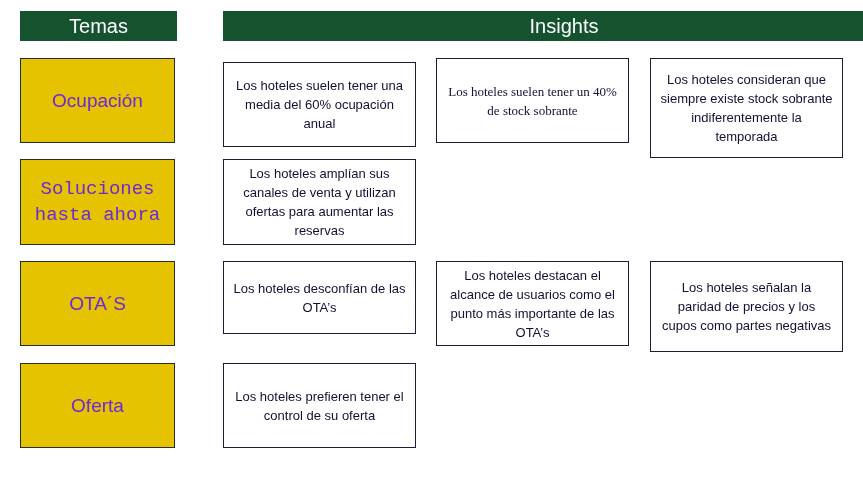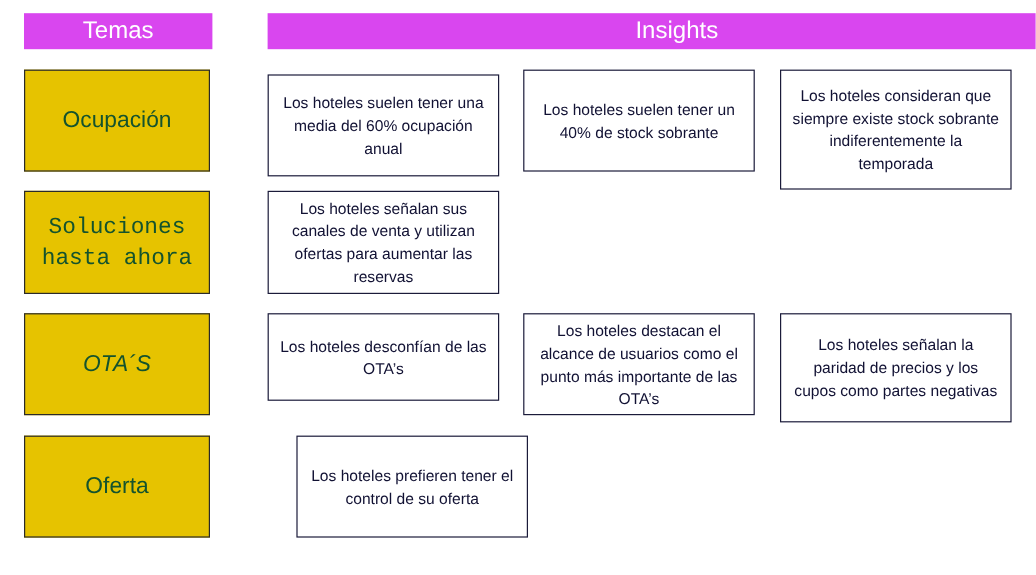--- a/index.html
+++ b/index.html
@@ -1,49 +1,49 @@
 <!DOCTYPE html>
 <html><head>
 <meta charset="utf-8">
 <style>
   html, body { margin:0; padding:0; }
   body {
     width:863px; height:479px; background:#ffffff; position:relative; overflow:hidden;
     font-family: "Liberation Sans", "DejaVu Sans", sans-serif;
   }
   .hdr {
-    position:absolute; top:11px; height:30px; background:#d946ef; color:#ffffff;
+    position:absolute; top:11px; height:30px; background:#14532d; color:#ffffff;
     font-size:20px; display:flex; align-items:center; justify-content:center;
   }
   .tema {
     position:absolute; left:20px; width:155px; background:#e6c300;
-    border:1px solid #2a2a2a; color:#14532d; font-size:19px; line-height:26px;
+    border:1px solid #2a2a2a; color:#6d28d9; font-size:19px; line-height:26px;
     display:flex; align-items:center; justify-content:center; text-align:center;
     box-sizing:border-box;
   }
   .insight {
     position:absolute; width:193px; background:#ffffff; border:1px solid #1b1b3a;
     color:#111133; font-size:13px; line-height:19px;
     display:flex; align-items:center; justify-content:center; text-align:center;
     box-sizing:border-box; padding:0 8px;
   }
 </style>
 </head>
 <body>
 
 <div class="hdr" style="left:20px;width:157px;">Temas</div>
 <div class="hdr" style="left:223px;width:620px;padding-left:31px;">Insights</div>
 
 <div class="tema" style="top:58px;height:85px;">Ocupación</div>
 <div class="insight" style="left:223px;top:62px;height:85px;">Los hoteles suelen tener una media del 60% ocupación anual</div>
-<div class="insight" style="left:436px;top:58px;height:85px;">Los hoteles suelen tener un 40% de stock sobrante</div>
+<div class="insight" style="left:436px;top:58px;height:85px;font-family:Liberation Serif, serif;">Los hoteles suelen tener un 40% de stock sobrante</div>
 <div class="insight" style="left:650px;top:58px;height:100px;">Los hoteles consideran que siempre existe stock sobrante indiferentemente la temporada</div>
 
 <div class="tema" style="top:159px;height:86px;font-family:Liberation Mono, monospace;">Soluciones hasta ahora</div>
-<div class="insight" style="left:223px;top:159px;height:86px;">Los hoteles señalan sus canales de venta y utilizan ofertas para aumentar las reservas</div>
+<div class="insight" style="left:223px;top:159px;height:86px;">Los hoteles amplían sus canales de venta y utilizan ofertas para aumentar las reservas</div>
 
-<div class="tema" style="top:261px;height:85px;font-style:italic;">OTA´S</div>
+<div class="tema" style="top:261px;height:85px;">OTA´S</div>
 <div class="insight" style="left:223px;top:261px;height:73px;">Los hoteles desconfían de las OTA’s</div>
 <div class="insight" style="left:436px;top:261px;height:85px;">Los hoteles destacan el alcance de usuarios como el punto más importante de las OTA’s</div>
 <div class="insight" style="left:650px;top:261px;height:91px;">Los hoteles señalan la paridad de precios y los cupos como partes negativas</div>
 
 <div class="tema" style="top:363px;height:85px;">Oferta</div>
-<div class="insight" style="left:223px;top:363px;height:85px;margin-left:24px;">Los hoteles prefieren tener el control de su oferta</div>
+<div class="insight" style="left:223px;top:363px;height:85px;">Los hoteles prefieren tener el control de su oferta</div>
 
 </body></html>

